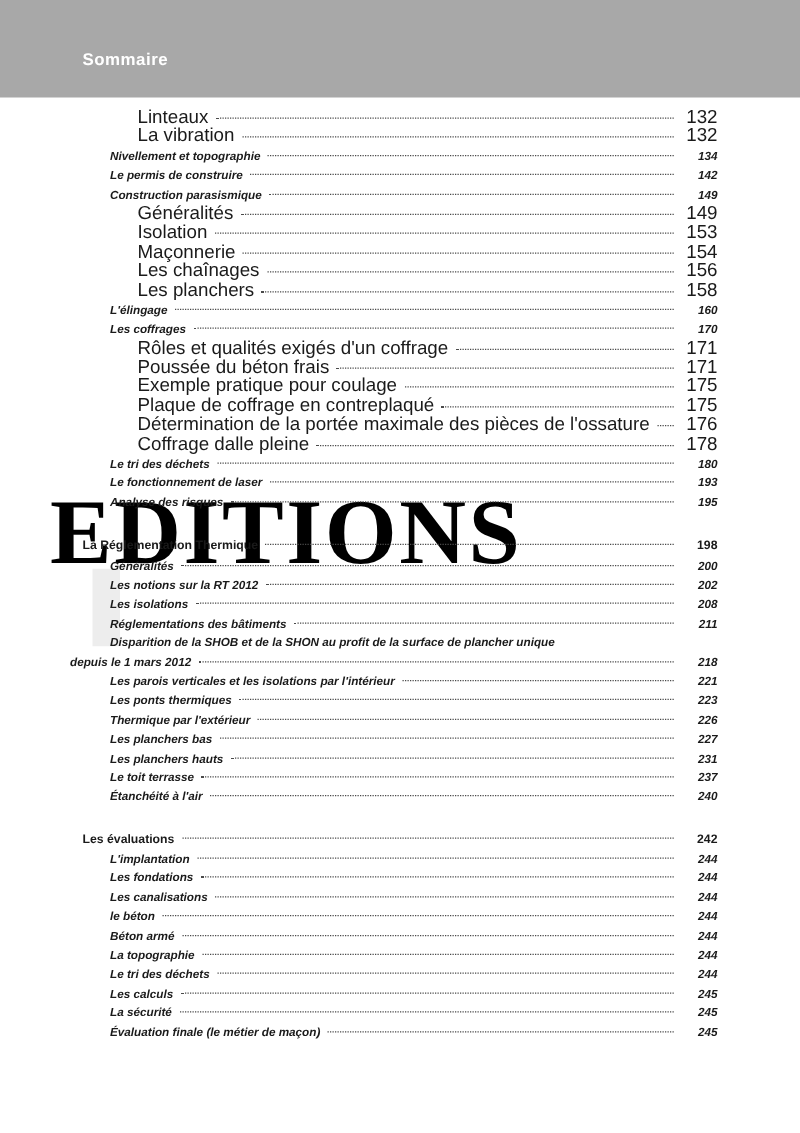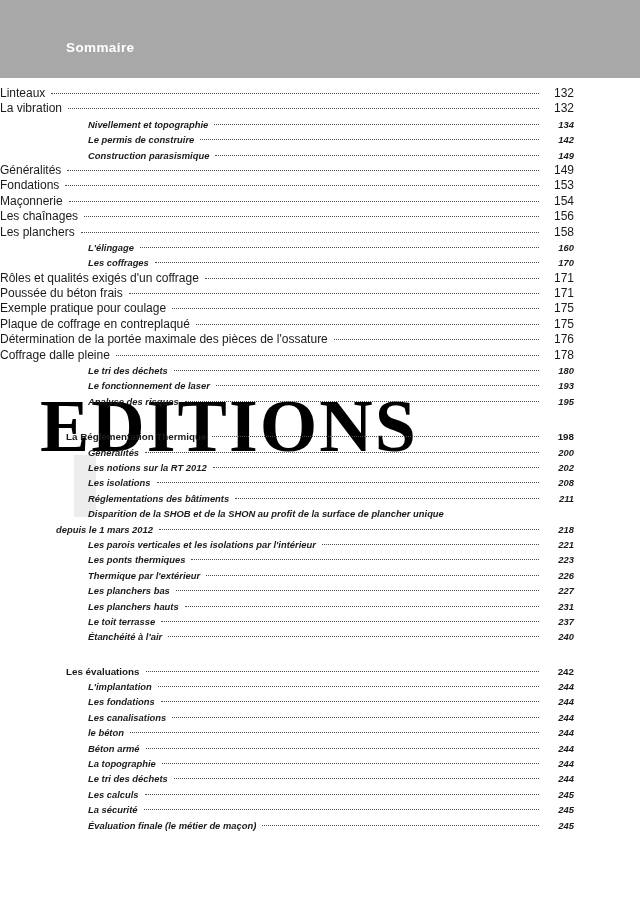--- a/index.html
+++ b/index.html
@@ -95,23 +95,24 @@
   .entry .page-num {
     flex: 0 0 auto;
     width: 30px;
     text-align: right;
     padding-right: 66px;
     box-sizing: content-box;
     white-space: nowrap;
   }
   
   .lvl-sub {
+    padding-left: 110px;
     font-weight: normal;
     font-style: normal;
-    font-size: 12px;
+    font-size: 15px;
     color: #1a1a1a;
   }
   .lvl-main {
     padding-left: 88px;
     font-weight: bold;
     font-style: italic;
     font-size: 9.4px;
   }
   .lvl-top {
     padding-left: 66px;
@@ -165,21 +166,21 @@
         <span class="label">Construction parasismique</span>
         <span class="dots"></span>
         <span class="page-num">149</span>
       </div>
       <div class="entry lvl-sub">
         <span class="label">Généralités</span>
         <span class="dots"></span>
         <span class="page-num">149</span>
       </div>
       <div class="entry lvl-sub">
-        <span class="label">Fondations</span>
+        <span class="label">Isolation</span>
         <span class="dots"></span>
         <span class="page-num">153</span>
       </div>
       <div class="entry lvl-sub">
         <span class="label">Maçonnerie</span>
         <span class="dots"></span>
         <span class="page-num">154</span>
       </div>
       <div class="entry lvl-sub">
         <span class="label">Les chaînages</span>

